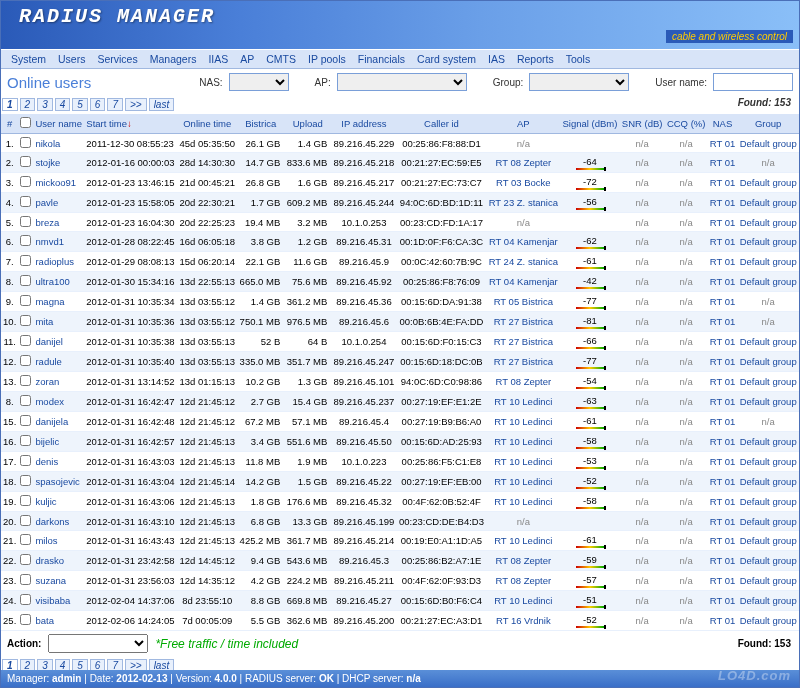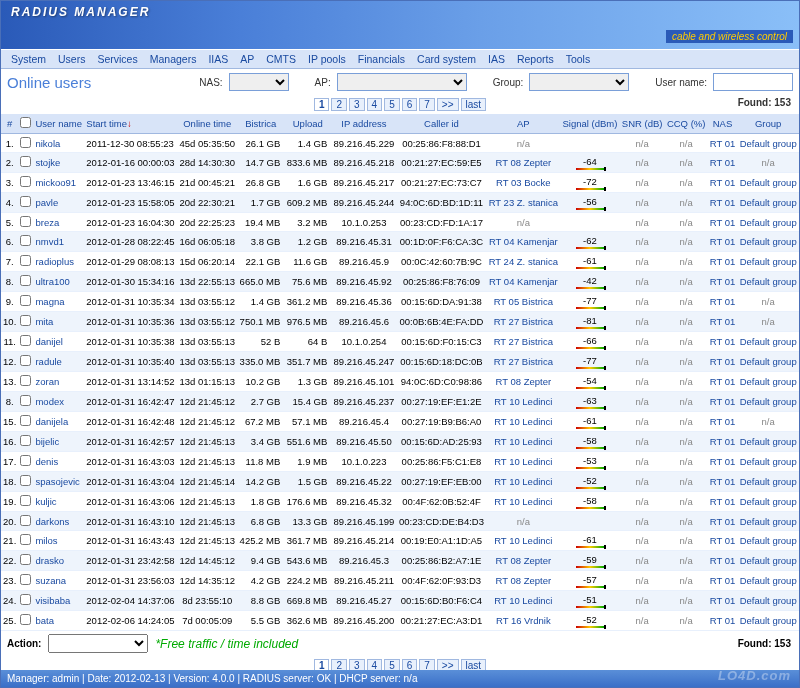--- a/index.html
+++ b/index.html
@@ -4,46 +4,46 @@
 <style>
 * { box-sizing: border-box; margin: 0; padding: 0; }
 body { font-family: Verdana, Arial, sans-serif; font-size: 10px; background: #fff; color: #000; }
 .page { width: 800px; height: 688px; border: 1px solid #4a6fb8; position: relative; overflow: hidden; }
 .header-bar {
   height: 48px;
   background: linear-gradient(to right, #2a5ab8 0%, #4a7fd8 30%, #6a9fe8 60%, #8abff8 100%);
   position: relative;
   color: #fff;
 }
-.app-title { font-family: Liberation Sans, sans-serif; font-size: 12px; font-weight: bold; font-style: italic; letter-spacing: 2px; padding: 4px 10px; text-shadow: 1px 1px 2px rgba(0,0,0,.4); }
+.app-title { font-family: Liberation Mono, monospace; font-size: 20px; font-weight: bold; font-style: italic; letter-spacing: 2px; padding: 4px 10px; text-shadow: 1px 1px 2px rgba(0,0,0,.4); margin-left: 8px; }
 .tagline { position: absolute; right: 6px; bottom: 6px; background: #2a5ab8; color: #fc0; font-size: 10px; font-style: italic; padding: 1px 6px; }
 .menubar { background: #d8e4f8; border-top:1px solid #fff; border-bottom:1px solid #a0b8e0; font-size:10.5px; padding: 3px 4px; color:#1a4aa0; }
 .menubar span { padding: 2px 6px; cursor: pointer; }
 .filterbar { display:flex; align-items:center; padding:4px 6px; gap:6px; }
 .filterbar .title { color:#4a7fd8; font-size:15px; font-weight:normal; flex:0 0 auto; margin-right:auto; }
 .filterbar label { font-size:10px; color:#333;margin-left:20px; }
 .filterbar select, .filterbar input { font-size:10px; border:1px solid #7a9fd8; height:18px; }
-.paginator { text-align:center; padding:3px 0; font-size:10px; position:relative; }
+.paginator { text-align:left; padding:3px 0; font-size:10px; position:relative;font-style:italic; }
 .paginator .found { position:absolute; right:8px; top:2px; font-weight:bold; color:#333; }
 .pagebtn { display:inline-block; border:1px solid #a0b8e0; padding:0 4px; margin:0 1px; color:#1a4aa0; background:#e8f0fc; cursor:pointer; }
 .pagebtn.active { background:#fff; font-weight:bold; }
 table { width:100%; border-collapse:collapse; font-size:9.5px; }
 th { background:#d8e4f8; color:#1a4aa0; font-weight:normal; padding:3px 2px; border-bottom:1px solid #a0b8e0; cursor:pointer; }
 td { padding:2.5px 2px; border-bottom:1px solid #e8f0fc; white-space:nowrap; text-align:center; }
 tbody tr:nth-child(even) { background:#eef4fc; }
 .link { color:#1a4aa0; }
 .na { color:#888; }
 .signal { position:relative; display:inline-block; font-weight:normal; }
 .signal .bar { display:block; height:2px; width:28px; background:linear-gradient(to right,#c00 0%,#fc0 50%,#0a0 100%); margin-top:1px; position:relative;}
 .signal .marker{ position:absolute; top:-1px; width:2px; height:4px; background:#000;}
 .actionbar { padding:3px 6px; display:flex; align-items:center; gap:7px; position:relative; }
 .actionbar .found { position:absolute; right:8px; font-weight:bold; }
 .free-note { color:#0a0; font-style:italic; font-size:12px; }
 .statusbar { background:linear-gradient(to bottom,#5a8fd8,#3a6fc8); color:#fff; font-size:10px; padding:3px 6px; position:absolute; bottom:0; left:0; right:0; }
-.statusbar b { font-weight:normal;margin-top:36px; }
+.statusbar b { font-weight:bold;margin-top:36px; }
 .watermark { position:absolute; right:8px; bottom:4px; font-size:13px; font-weight:bold; color:rgba(255,255,255,.35); font-style:italic; letter-spacing:1px; pointer-events:none;}
 input[type=checkbox]{ width:11px; height:11px; }
 .sort-arrow { color:#c00; font-weight:bold; }
 .tbl-wrap { overflow:hidden; }
 td.l, th.l { text-align:left; }
 td.r { text-align:right; padding-right:4px;}
 </style>
 </head>
 <body>
 

